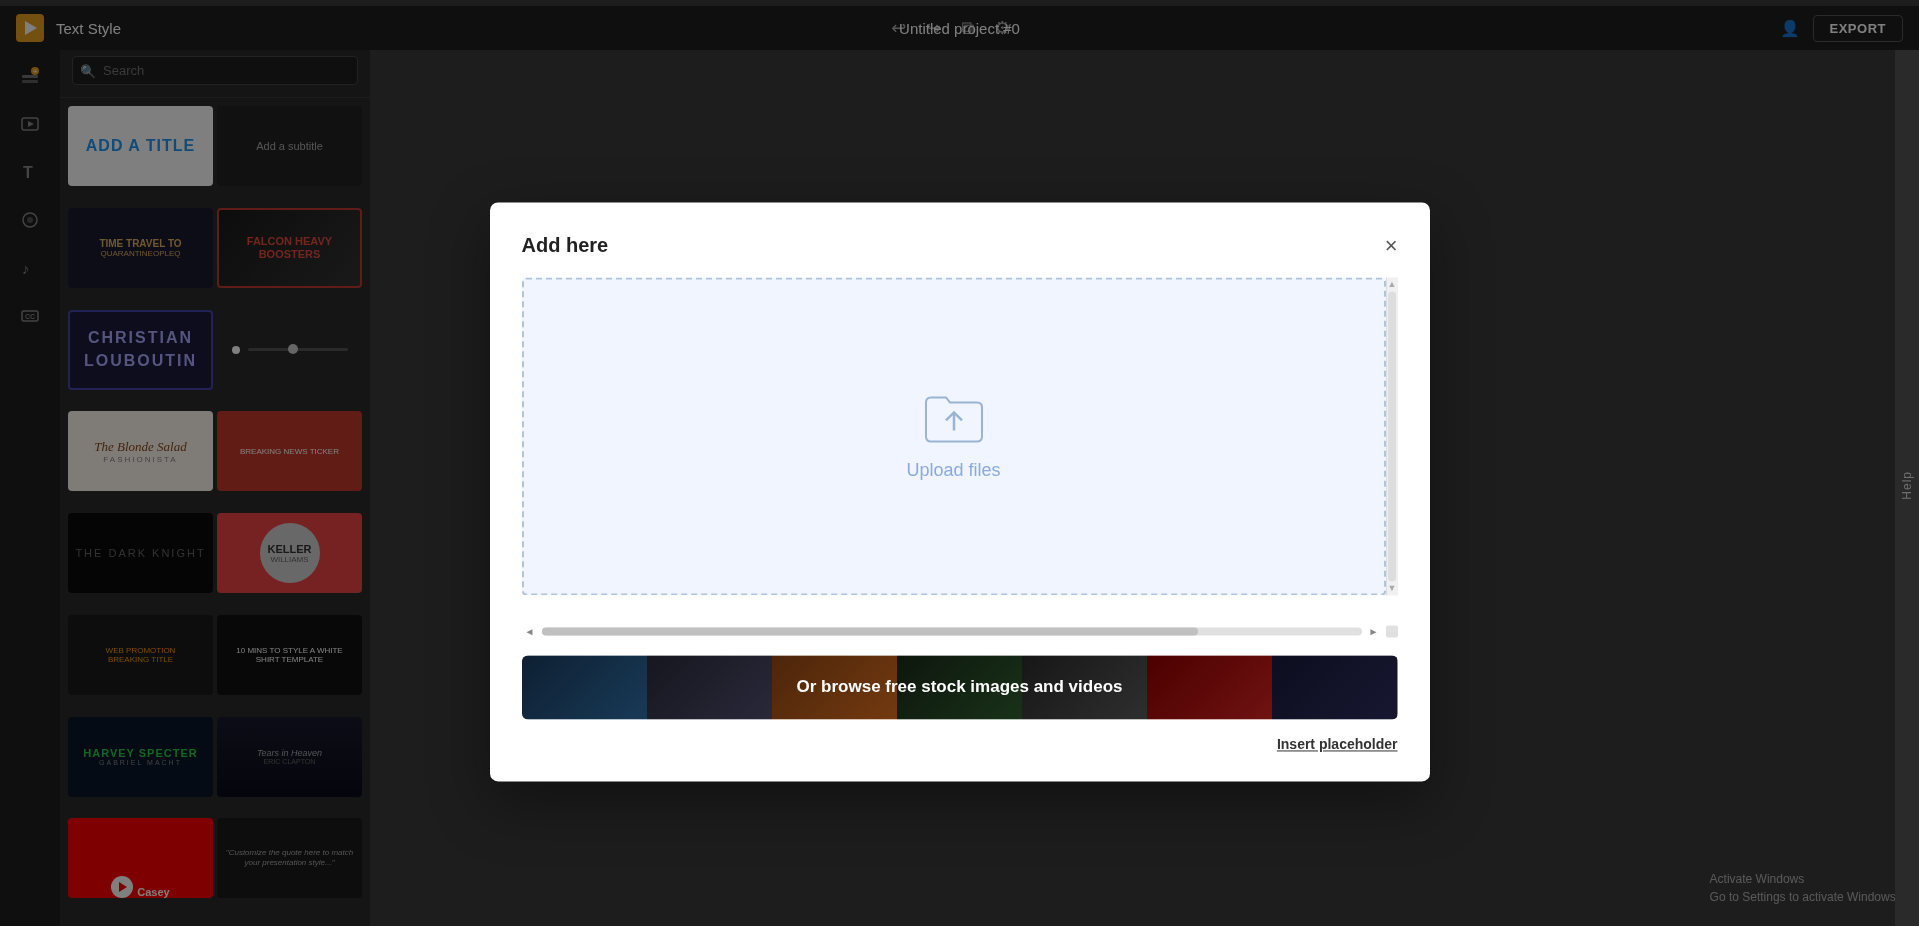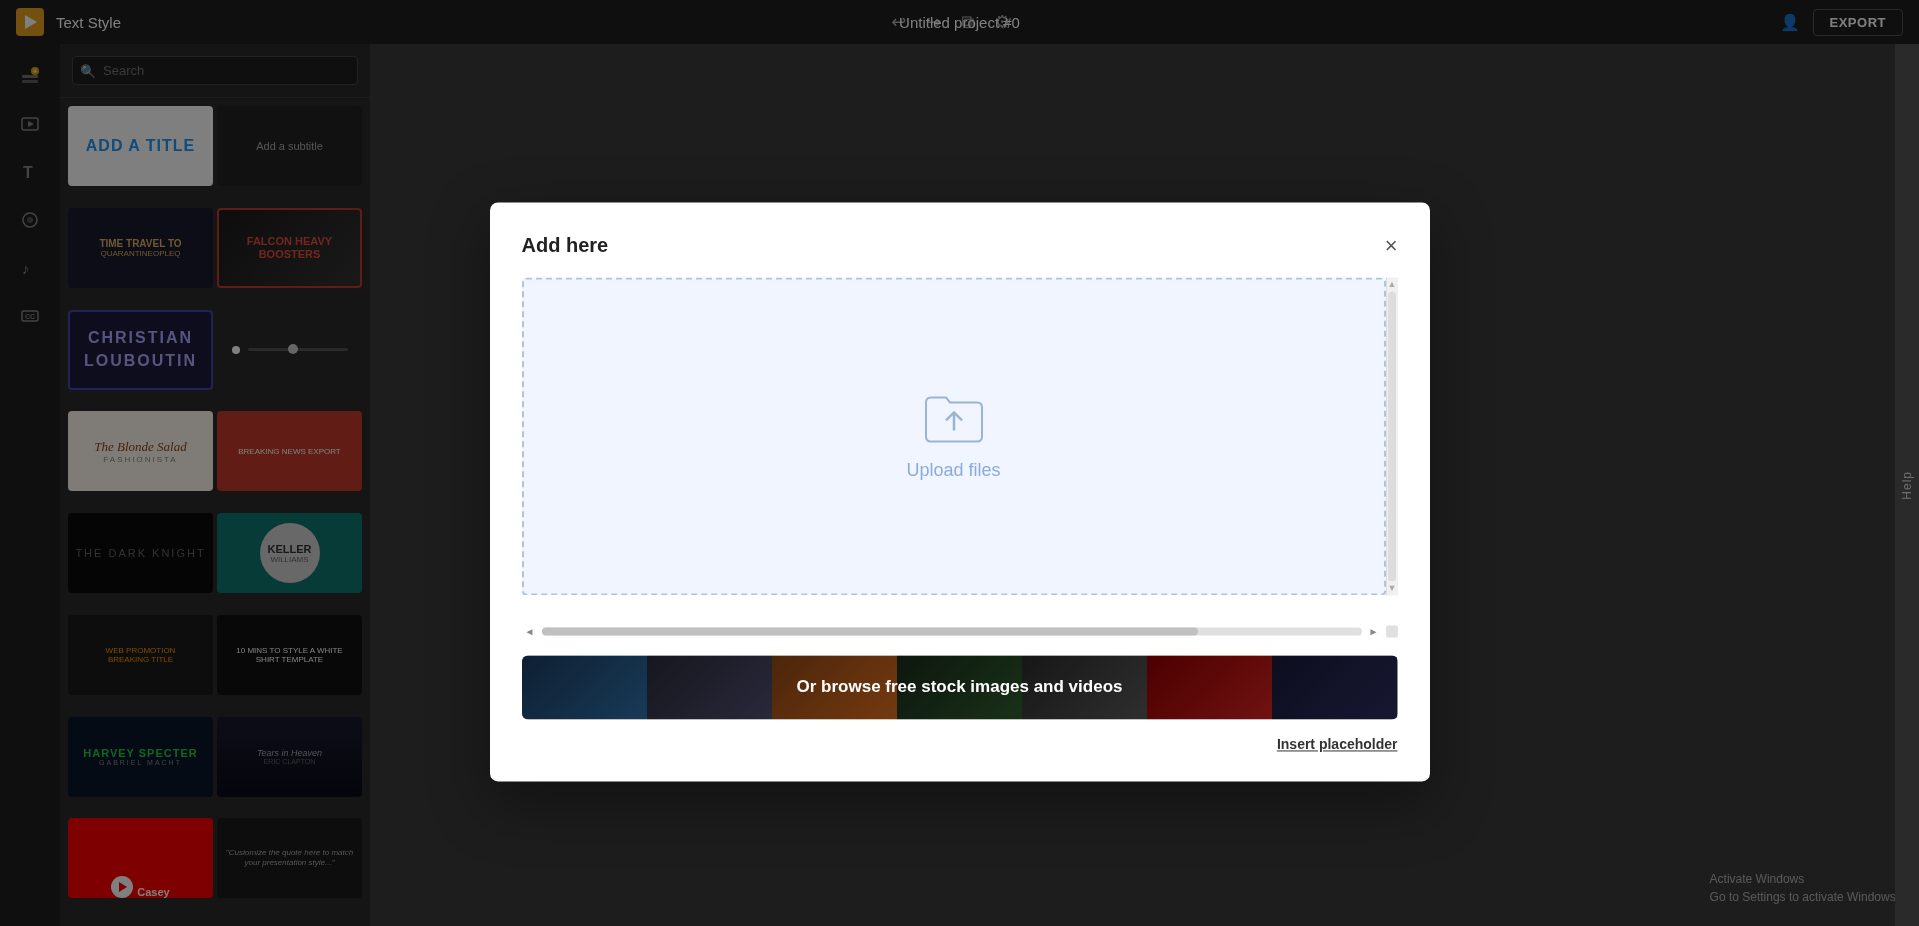--- a/index.html
+++ b/index.html
@@ -8,21 +8,21 @@
       background: #3a3a3a;
       width: 1919px;
       height: 926px;
       overflow: hidden;
       position: relative;
     }
 
     
     .top-bar {
       position: absolute;
-      top: 0; left: 0; right: 0;
+      top: 6px; left: 0; right: 0;
       height: 44px;
       background: #1e1e1e;
       display: flex;
       align-items: center;
       justify-content: space-between;
       padding: 0 16px;
       z-index: 10;
       gap: 28px;
     }
     .top-bar-left {
@@ -248,21 +248,21 @@
     }
     .tmpl-red-bar span { color: #fff; font-size: 8px; text-align: center; }
     .tmpl-dark-knight {
       background: #0a0a0a;
       display: flex;
       align-items: center;
       justify-content: center;
     }
     .tmpl-dark-knight span { color: #666; font-size: 11px; letter-spacing: 2px; text-transform: uppercase; }
     .tmpl-keller-wrap {
-      background: #0f766e;
+      background: #ef4444;
       display: flex;
       align-items: center;
       justify-content: center;
     }
     .tmpl-keller-circle {
       width: 60px;
       height: 60px;
       border-radius: 50%;
       background: #d0d0d0;
       display: flex;
@@ -625,21 +625,21 @@
         </div>
       </div>
     </div>
 
     <div class="template-item tmpl-blonde">
       <span class="t1">The Blonde Salad</span>
       <span class="t2">FASHIONISTA</span>
     </div>
 
     <div class="template-item tmpl-red-bar">
-      <span style="color:#fff;font-size:8px;text-align:center;">BREAKING NEWS EXPORT</span>
+      <span style="color:#fff;font-size:8px;text-align:center;">BREAKING NEWS TICKER</span>
     </div>
 
     <div class="template-item tmpl-dark-knight">
       <span>THE DARK KNIGHT</span>
     </div>
 
     <div class="template-item tmpl-keller-wrap">
       <div class="tmpl-keller-circle">
         <span class="k1">KELLER</span>
         <span class="k2">WILLIAMS</span>

